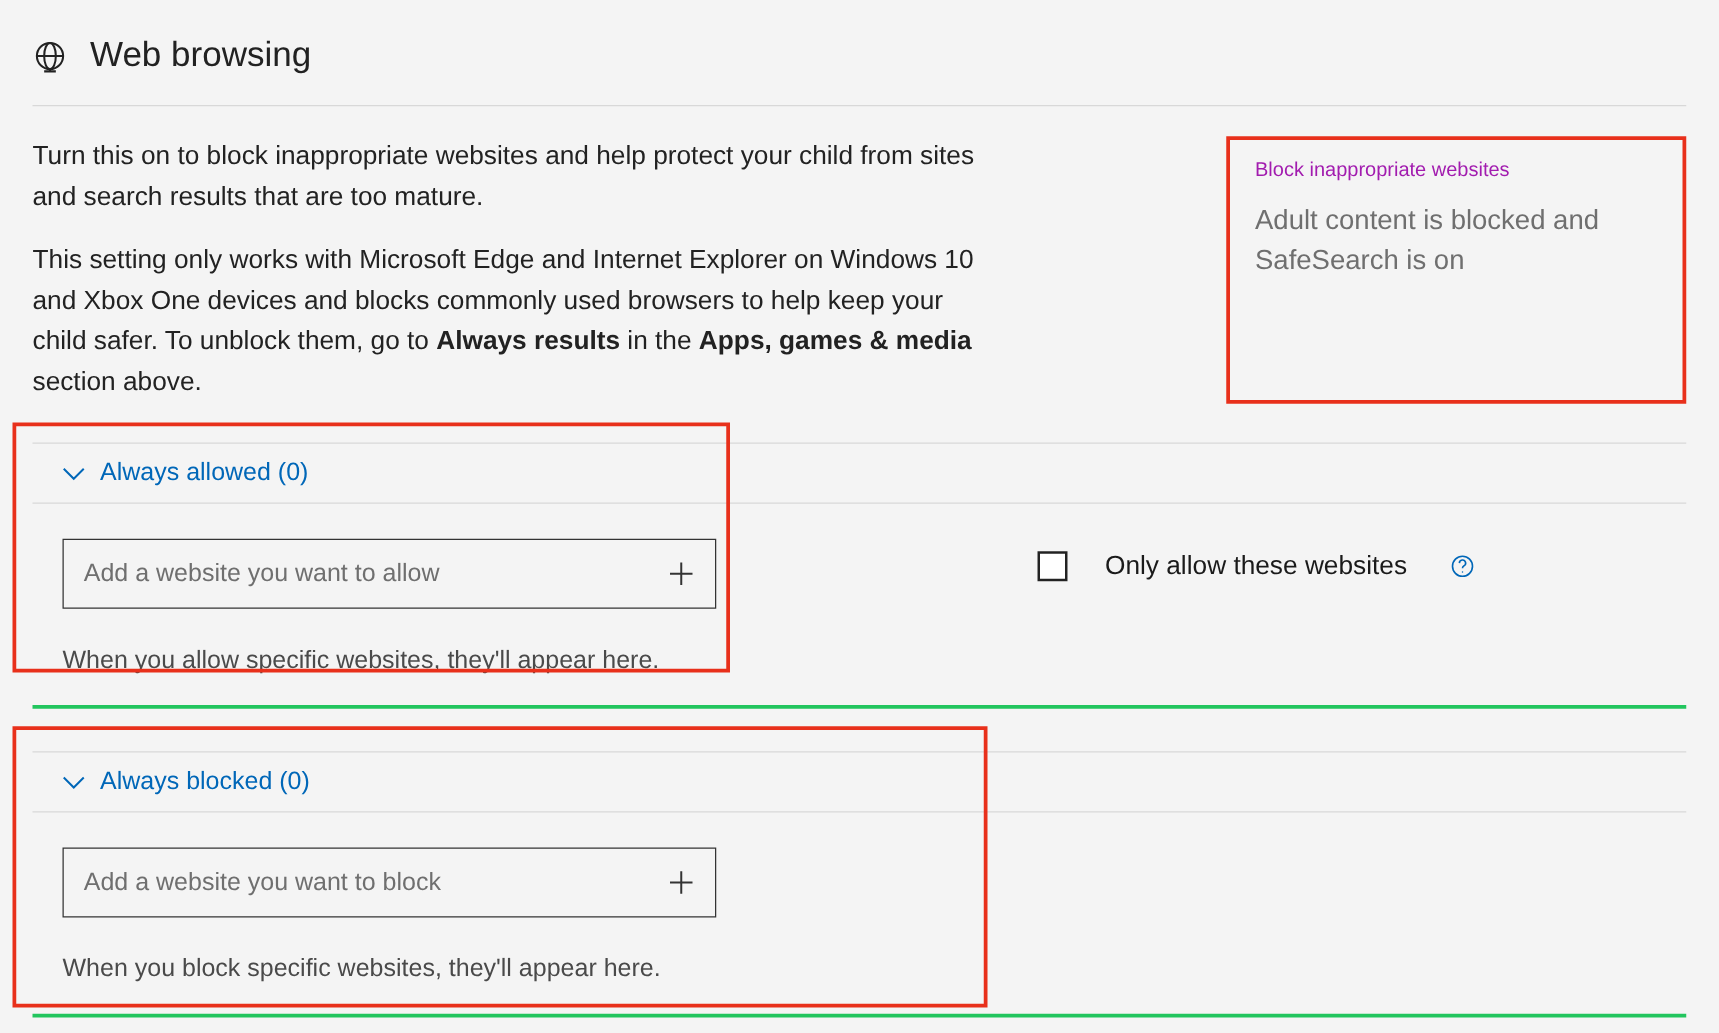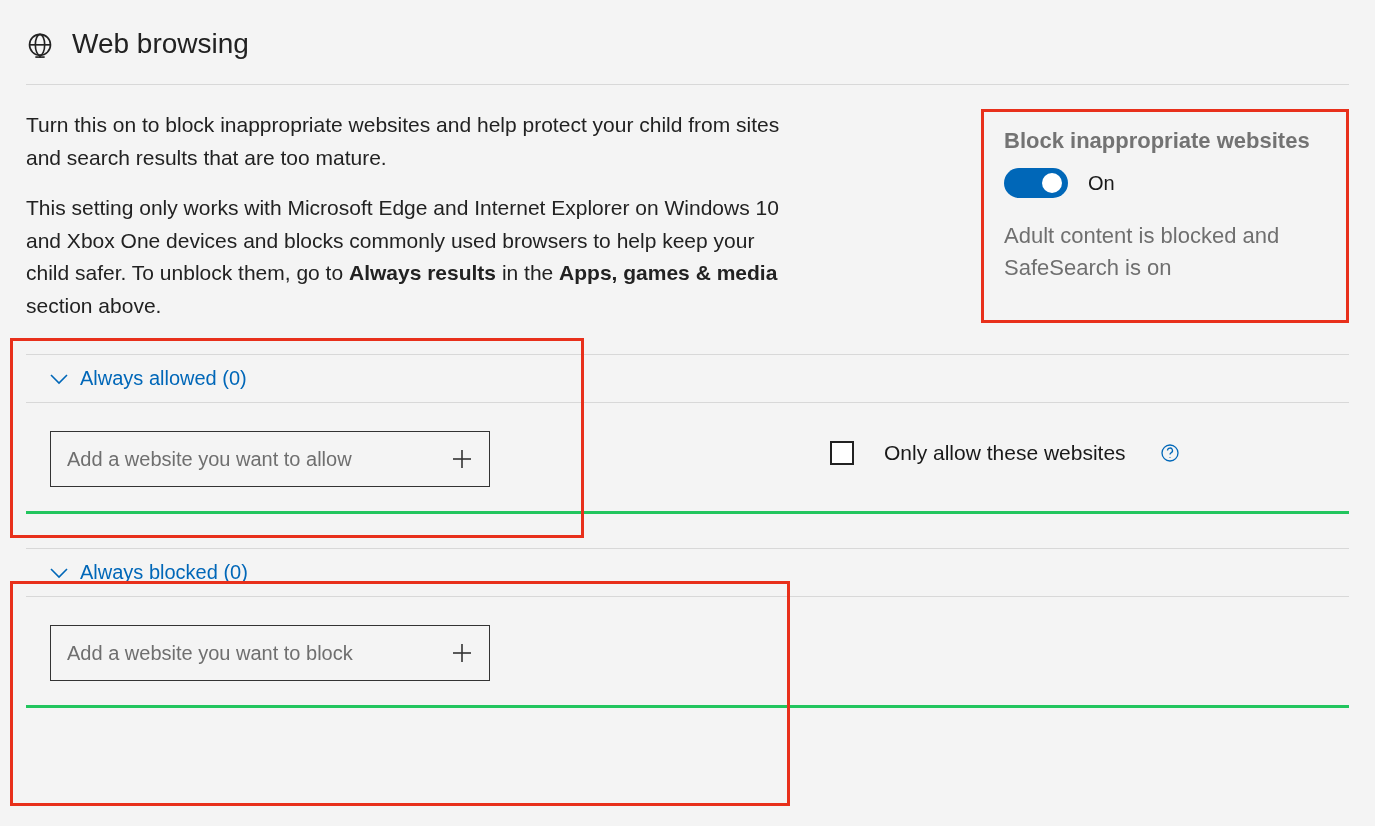--- a/index.html
+++ b/index.html
@@ -44,23 +44,23 @@
     .desc-col b { font-weight: 600; }
     .block-box {
       flex: 0 0 368px;
       border: 3px solid #e8301b;
       padding: 16px 20px 20px 20px;
       background: #f4f4f4;
       height: 214px;
       margin-left: auto;
     }
     .block-title {
-      font-size: 22px;
-      font-weight: 700;
-      color: #737373;
+      font-size: 16px;
+      font-weight: 400;
+      color: #a21caf;
       margin-bottom: 14px;
     }
     .toggle-row { display: flex; align-items: center; gap: 20px; margin-bottom: 22px; }
     .toggle {
       width: 64px; height: 30px; border-radius: 15px;
       background: #0067b8; position: relative; cursor: pointer;
     }
     .toggle .knob {
       position: absolute; width: 20px; height: 20px; border-radius: 50%;
       background: #fff; top: 5px; right: 6px;
@@ -84,21 +84,21 @@
     }
     .section-body {
       display: flex; gap: 40px;
       border-top: 1px solid #d8d8d8;
       padding: 28px 24px 24px 24px;
     }
     .add-col { flex: 0 0 530px; }
     .add-input {
       display: flex; align-items: center; justify-content: space-between;
       border: 1px solid #333;
-      width: 440px; height: 56px;
+      width: 523px; height: 56px;
       padding: 0 16px;
       background: #f4f4f4;
       cursor: text;
     }
     .add-input .placeholder { font-size: 20px; color: #6f6f6f; }
     .plus { width: 22px; height: 22px; flex-shrink: 0; }
     .empty-hint { font-size: 20px; color: #4a4a4a; margin-top: 30px; }
 
     .only-col { flex: 1; display: flex; align-items: flex-start; padding-top: 10px; }
     .checkbox-row { display: flex; align-items: center; gap: 30px; margin-left: 210px; }
@@ -133,46 +133,41 @@
   <div class="top-grid">
     <div class="desc-col">
       <p>Turn this on to block inappropriate websites and help protect your child from sites and search results that are too mature.</p>
       <p>
         <span>This setting only works with Microsoft Edge and Internet Explorer on Windows 10 and Xbox One devices and blocks commonly used browsers to help keep your child safer. To unblock them, go to </span><b>Always results</b><span> in the </span><b>Apps, games &amp; media</b><span> section above.</span>
       </p>
     </div>
 
     <div class="block-box">
       <div class="block-title">Block inappropriate websites</div>
-      <div class="toggle-row">
-        <div class="toggle">
-            <div class="knob"></div>
-          </div>
-        <div class="toggle-label">On</div>
-      </div>
       <div class="block-hint">Adult content is blocked and SafeSearch is on</div>
     </div>
   </div>
 
   <div class="section">
     <div class="section-head">
       <svg class="chev" viewBox="0 0 18 12" fill="none" stroke="#0067b8" stroke-width="1.6">
         <polyline points="1,2 9,10 17,2"></polyline>
       </svg>
       <span>Always allowed (0)</span>
     </div>
     <div class="section-body">
       <div class="add-col">
         <div class="add-input">
           <span class="placeholder">Add a website you want to allow</span>
           <svg class="plus" viewBox="0 0 22 22" stroke="#333" stroke-width="1.6">
             <line x1="11" y1="2" x2="11" y2="20"></line>
               <line x1="2" y1="11" x2="20" y2="11"></line>
           </svg>
         </div>
+        <div class="empty-hint">When you allow specific websites, they'll appear here.</div>
       </div>
       <div class="only-col">
         <div class="checkbox-row">
           <div class="checkbox"></div>
           <span class="only-label">Only allow these websites</span>
           <svg class="help-icon" viewBox="0 0 20 20" fill="none" stroke="#0067b8" stroke-width="1.3">
             <circle cx="10" cy="10" r="8"></circle>
             <path d="M7.5 7.5a2.5 2.5 0 1 1 3.5 2.3c-.8.4-1 .9-1 1.7"></path>
             <circle cx="10" cy="14.5" r="0.6" fill="#0067b8" stroke="none"></circle>
           </svg>
@@ -190,19 +185,20 @@
     </div>
     <div class="section-body">
       <div class="add-col">
         <div class="add-input">
           <span class="placeholder">Add a website you want to block</span>
           <svg class="plus" viewBox="0 0 22 22" stroke="#333" stroke-width="1.6">
             <line x1="11" y1="2" x2="11" y2="20"></line>
               <line x1="2" y1="11" x2="20" y2="11"></line>
           </svg>
         </div>
+        <div class="empty-hint">When you block specific websites, they'll appear here.</div>
       </div>
     </div>
   </div>
 
   <div class="red-box rb1"></div>
   <div class="red-box rb2"></div>
 </div>
 
 </body></html>

